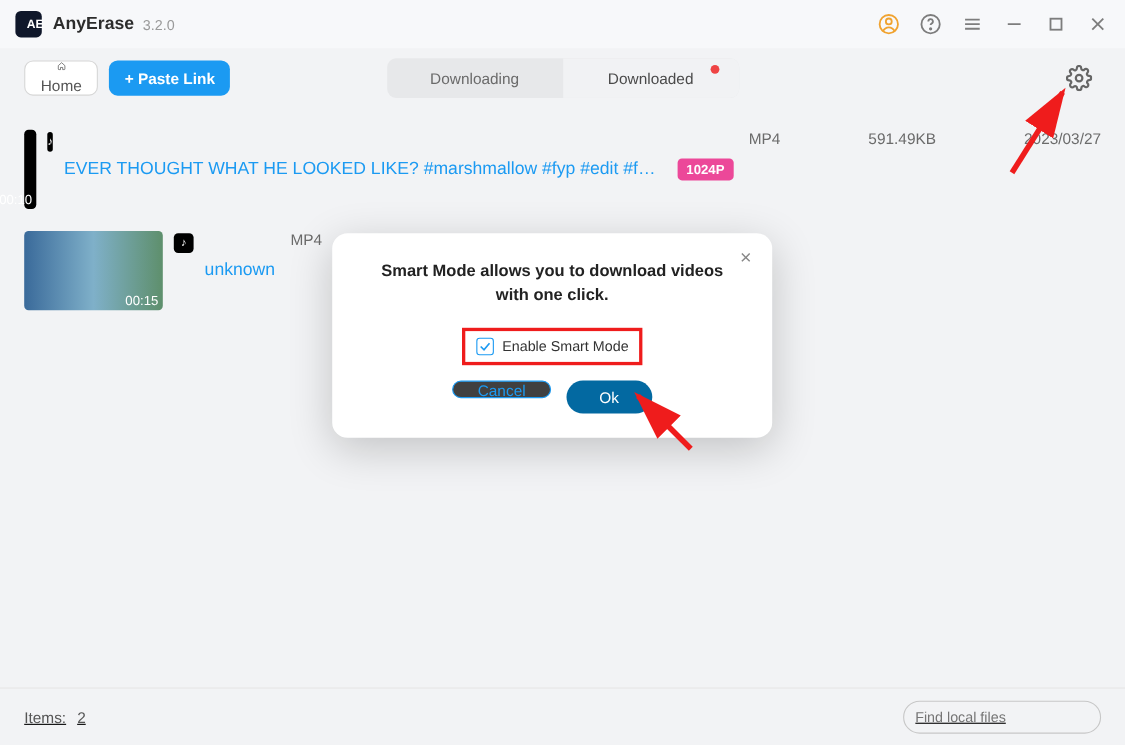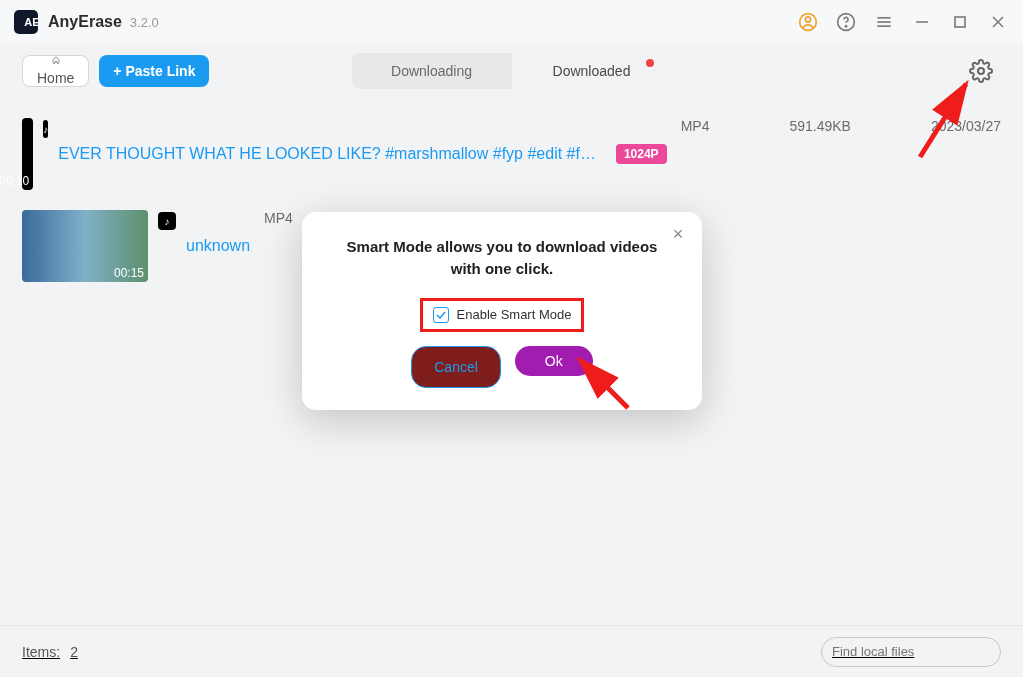--- a/index.html
+++ b/index.html
@@ -52,22 +52,22 @@
 
 
 .modal { position: absolute; left: 302px; top: 212px; width: 400px; background: #fff; border-radius: 14px; box-shadow: 0 10px 40px rgba(0,0,0,0.2); padding: 24px 26px 22px 26px; }
 .modal-close { position: absolute; top: 12px; right: 14px; width: 20px; height: 20px; color: #888; cursor: pointer; font-size: 18px; display:flex;align-items:center;justify-content:center; }
 .modal-text { text-align: center; font-size: 15px; font-weight: 600; color: #222; line-height: 1.45; padding: 0 10px; }
 .modal-check-wrap { margin: 18px auto 14px auto; display: flex; align-items: center; justify-content: center; gap: 8px; border: 3px solid #ef1c1c; padding: 6px 10px; width: fit-content; }
 .chk { width: 16px; height: 16px; border: 1.5px solid #1b9af2; border-radius: 3px; display: flex; align-items: center; justify-content: center; color: #1b9af2; }
 .chk svg { width: 12px; height: 12px; }
 .modal-check-wrap label { font-size: 13px; color: #333; }
 .modal-btns { display: flex; justify-content: center; gap: 14px; margin-top: 6px; }
-.btn-cancel { height: 42px; padding: 0 22px; border: 1.5px solid #1b9af2; color: #1b9af2; background: #7f1d1d; border-radius: 15px; font-size: 14px; cursor: pointer; }
-.btn-ok { height: 30px; padding: 0 30px; border: none; color: #fff; background: #a21caf; border-radius: 15px; font-size: 14px; cursor: pointer; }
+.btn-cancel { height: 16px; padding: 0 22px; border: 1.5px solid #1b9af2; color: #1b9af2; background: #404040; border-radius: 15px; font-size: 14px; cursor: pointer; }
+.btn-ok { height: 30px; padding: 0 30px; border: none; color: #fff; background: #0369a1; border-radius: 15px; font-size: 14px; cursor: pointer; }
 
 
 .arrow { position: absolute; pointer-events: none; }
 </style>
 </head>
 <body>
 
 <div class="app">
 
   <div class="titlebar">

